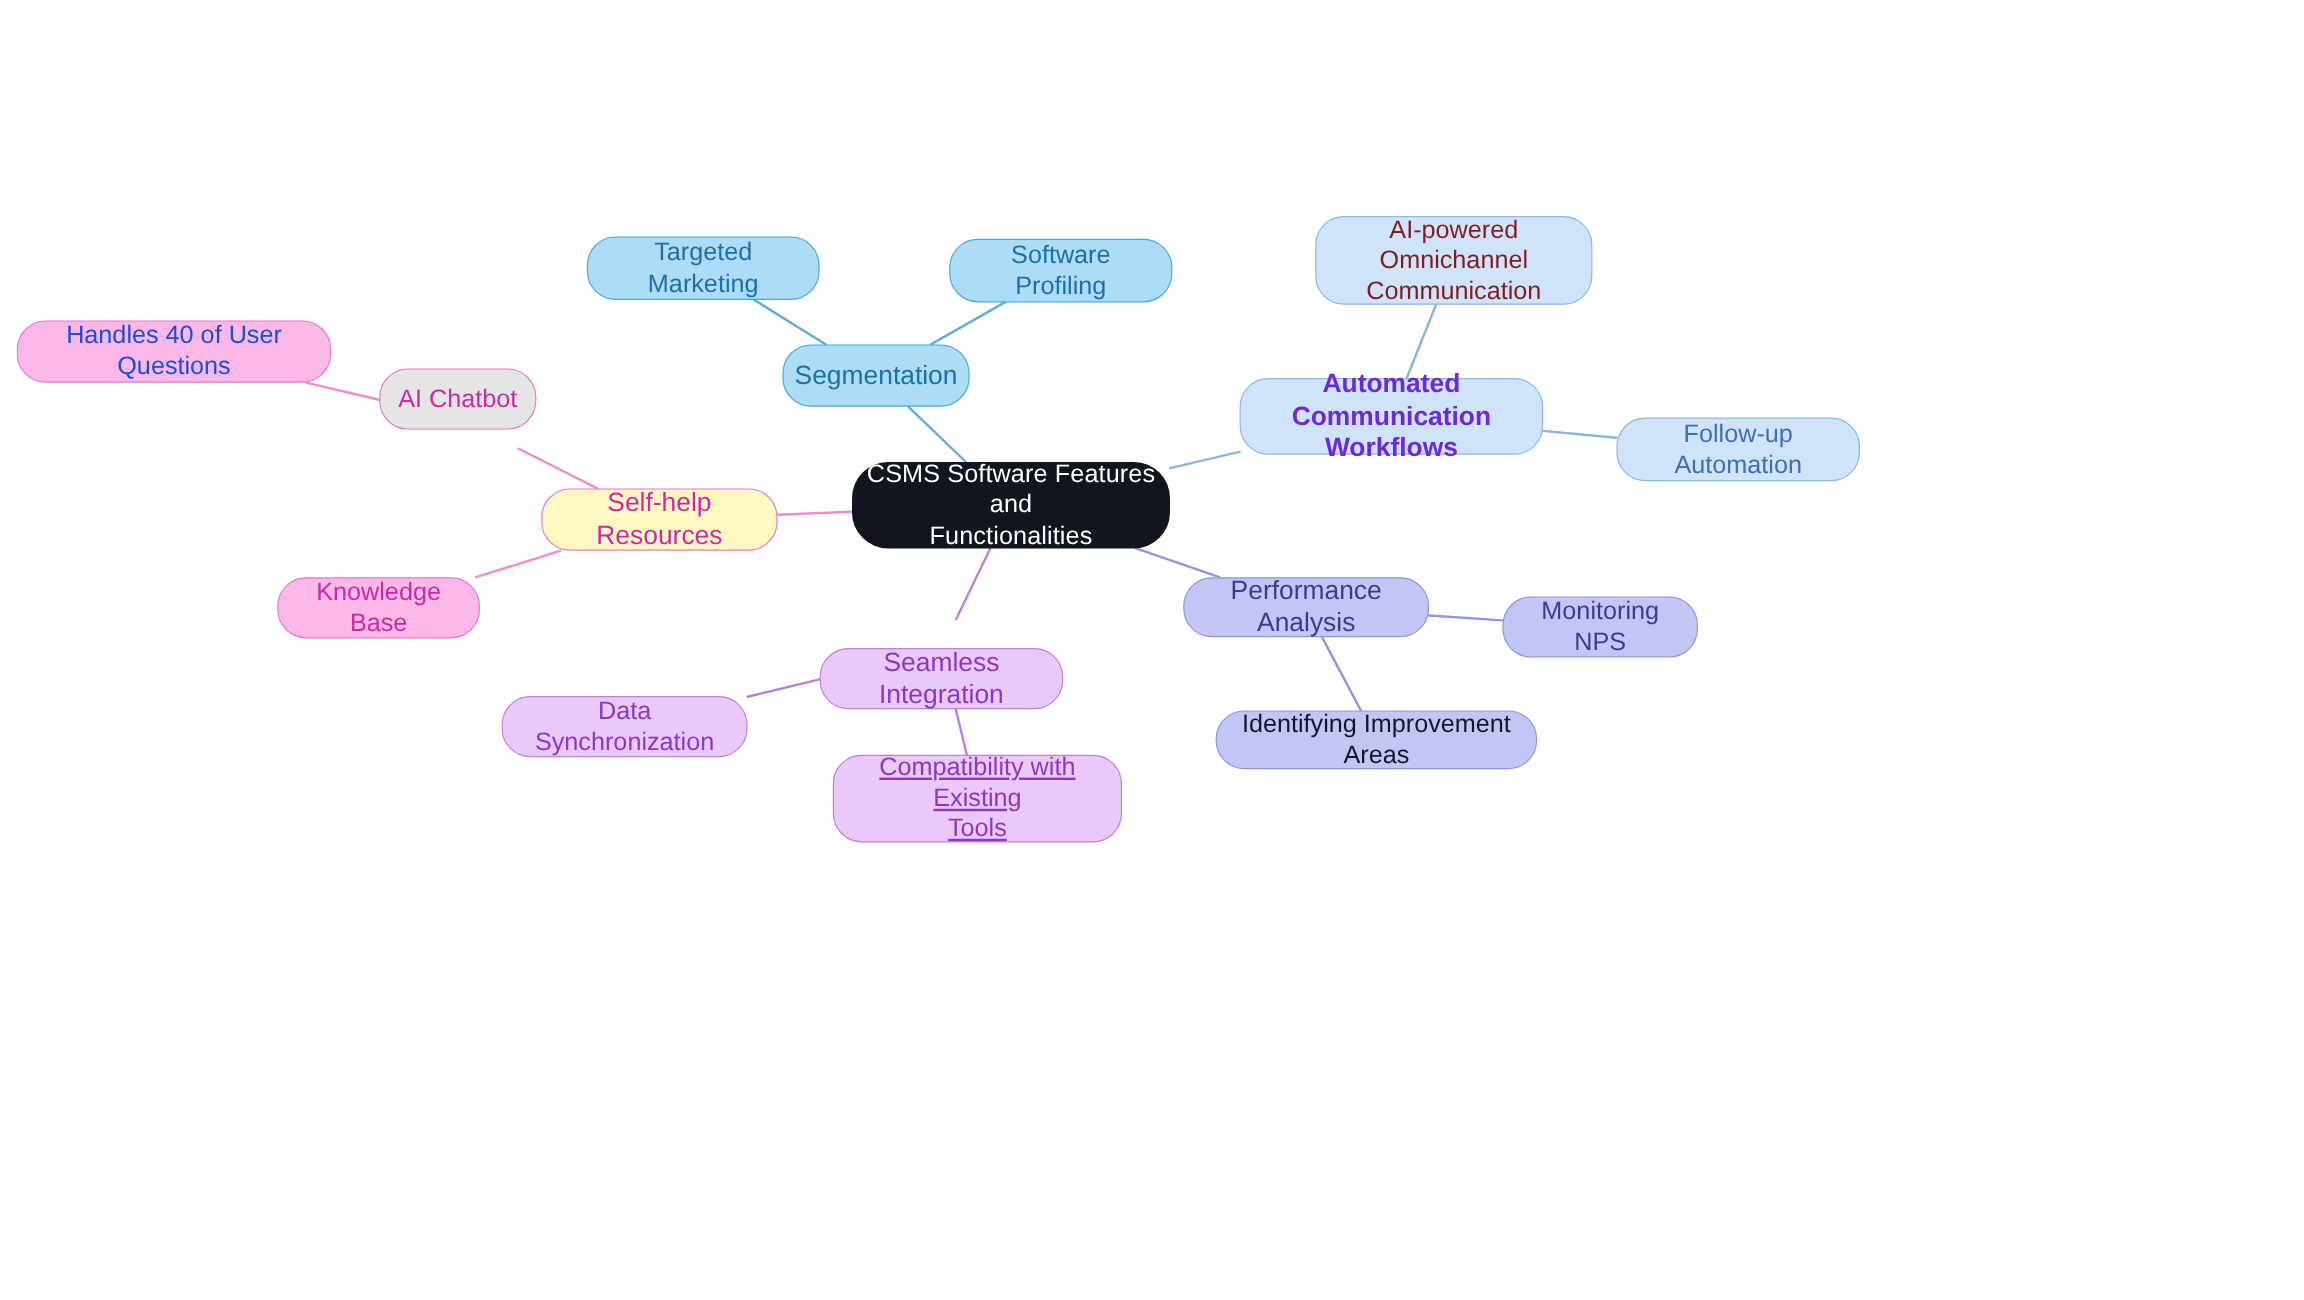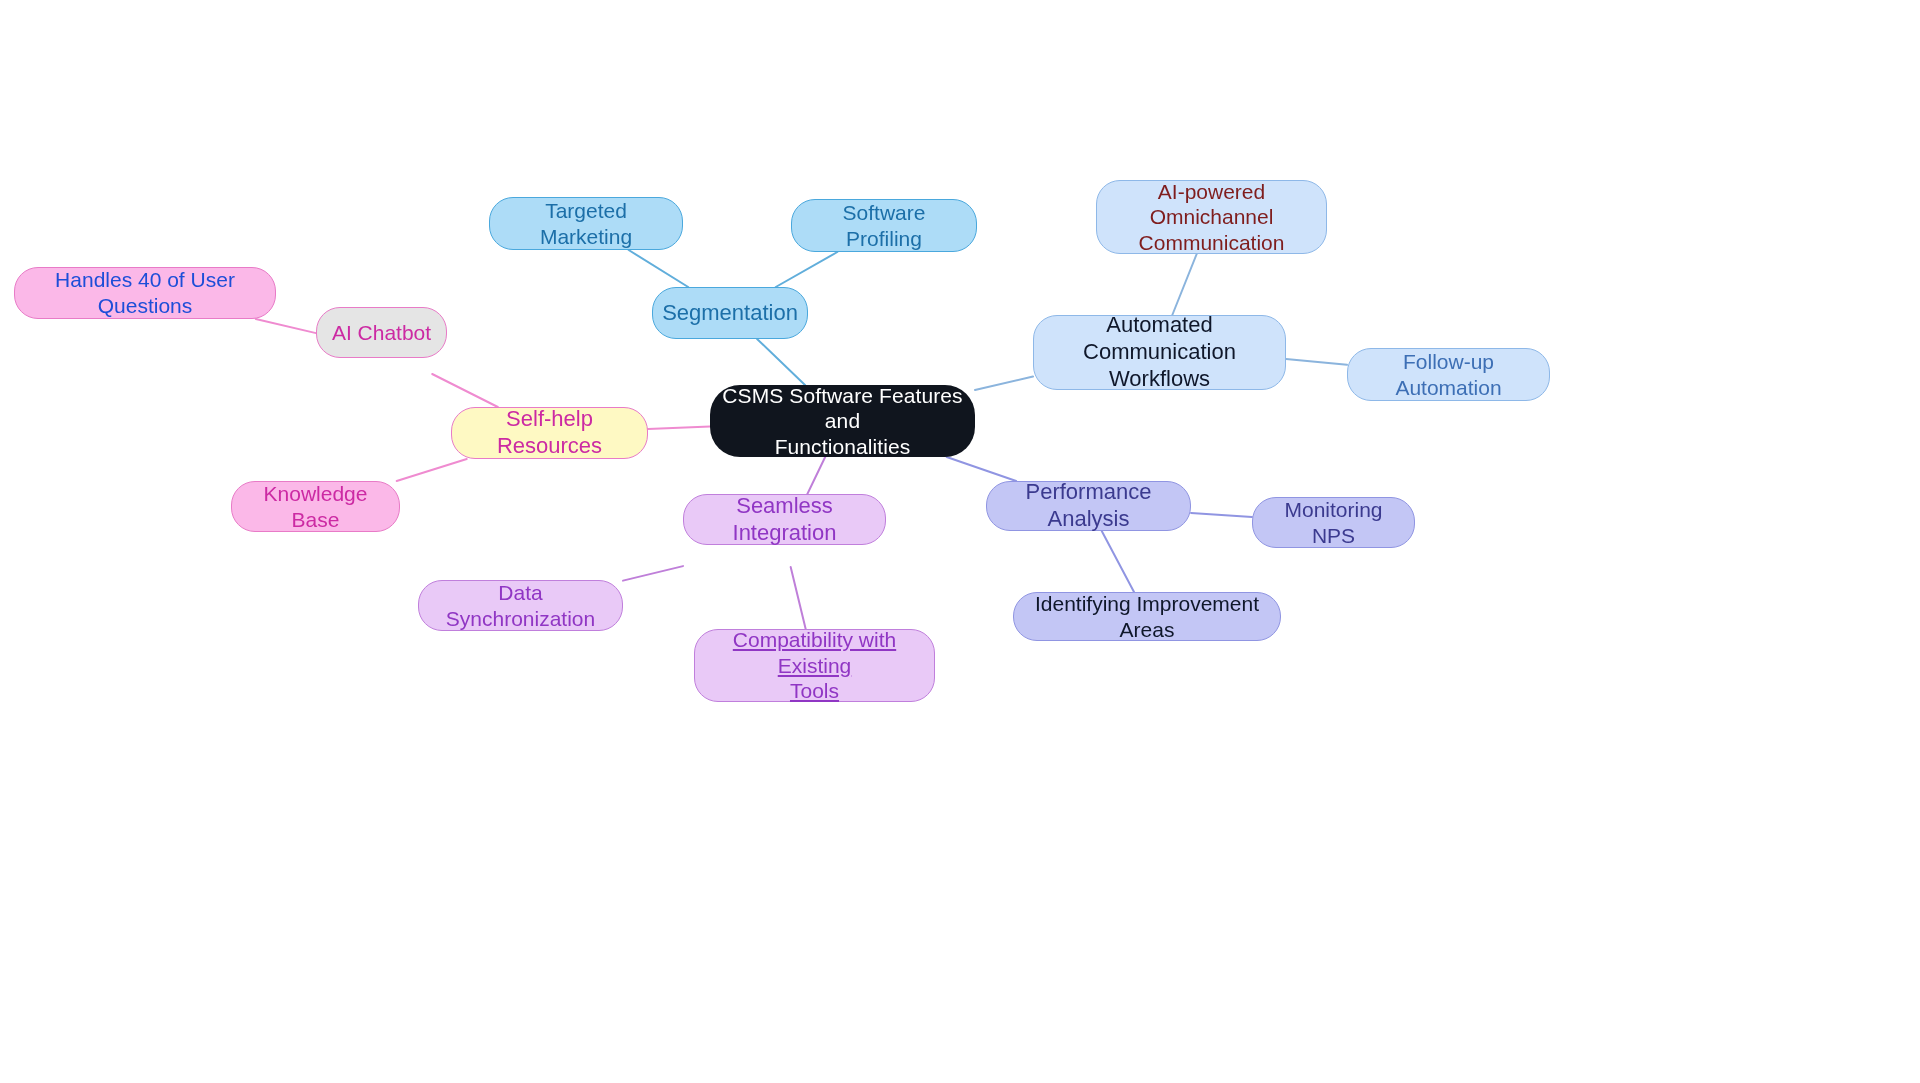--- a/index.html
+++ b/index.html
@@ -67,29 +67,29 @@
       <line x1="497.8076923076923" y1="407" x2="432.198224852071" y2="374" stroke="#ef8bd0" stroke-width="2" stroke-linecap="round"></line>
       <line x1="466.7244897959184" y1="459" x2="396.68367346938777" y2="481" stroke="#ef8bd0" stroke-width="2" stroke-linecap="round"></line>
       <line x1="316" y1="333.1289640591966" x2="255.7927927927928" y2="319" stroke="#ef8bd0" stroke-width="2" stroke-linecap="round"></line>
     </svg>
   <div id="node-layer">
       <div class="node root" style="left: 710px; top: 385px; width: 265px; height: 72px; background: rgb(16, 21, 30); border-color: rgb(16, 21, 30); color: rgb(255, 255, 255);"><span>CSMS Software Features and
 Functionalities</span></div>
       <div class="node level1" style="left: 652px; top: 287px; width: 156px; height: 52px; background: rgb(173, 220, 247); border-color: rgb(74, 168, 221); color: rgb(28, 111, 168);"><span>Segmentation</span></div>
       <div class="node level2" style="left: 489px; top: 197px; width: 194px; height: 53px; background: rgb(173, 220, 247); border-color: rgb(74, 168, 221); color: rgb(28, 111, 168);"><span>Targeted Marketing</span></div>
       <div class="node level2" style="left: 791px; top: 199px; width: 186px; height: 53px; background: rgb(173, 220, 247); border-color: rgb(74, 168, 221); color: rgb(28, 111, 168);"><span>Software Profiling</span></div>
-      <div class="node level1" style="left: 1033px; top: 315px; width: 253px; height: 75px; background: rgb(207, 227, 251); border-color: rgb(142, 184, 232); color: #0f172a;"><span>Automated Communication
+      <div class="node level1" style="left: 1033px; top: 315px; width: 253px; height: 64px; background: rgb(207, 227, 251); border-color: rgb(142, 184, 232); color: #6d28d9; font-weight: bold;"><span>Automated Communication
 Workflows</span></div>
       <div class="node level2" style="left: 1096px; top: 180px; width: 231px; height: 74px; background: rgb(207, 227, 251); border-color: rgb(142, 184, 232); color: #7f1d1d;"><span>AI-powered Omnichannel
 Communication</span></div>
       <div class="node level2" style="left: 1347px; top: 348px; width: 203px; height: 53px; background: rgb(207, 227, 251); border-color: rgb(142, 184, 232); color: rgb(61, 111, 181);"><span>Follow-up Automation</span></div>
       <div class="node level1" style="left: 986px; top: 481px; width: 205px; height: 50px; background: rgb(195, 198, 245); border-color: rgb(144, 149, 226); color: rgb(59, 58, 143);"><span>Performance Analysis</span></div>
       <div class="node level2" style="left: 1252px; top: 497px; width: 163px; height: 51px; background: rgb(195, 198, 245); border-color: rgb(144, 149, 226); color: rgb(59, 58, 143); justify-content: flex-end;"><span>Monitoring NPS</span></div>
       <div class="node level2" style="left: 1013px; top: 592px; width: 268px; height: 49px; background: rgb(195, 198, 245); border-color: rgb(144, 149, 226); color: #0f172a;"><span>Identifying Improvement Areas</span></div>
-      <div class="node level1" style="left: 683px; top: 494px; width: 203px; height: 51px; background: rgb(233, 201, 247); border-color: rgb(192, 127, 220); color: rgb(144, 54, 196);"><span>Seamless Integration</span></div>
+      <div class="node level1" style="left: 683px; top: 540px; width: 203px; height: 51px; background: rgb(233, 201, 247); border-color: rgb(192, 127, 220); color: rgb(144, 54, 196);"><span>Seamless Integration</span></div>
       <div class="node level2" style="left: 418px; top: 580px; width: 205px; height: 51px; background: rgb(233, 201, 247); border-color: rgb(192, 127, 220); color: rgb(144, 54, 196);"><span>Data Synchronization</span></div>
       <div class="node level2" style="left: 694px; top: 629px; width: 241px; height: 73px; background: rgb(233, 201, 247); border-color: rgb(192, 127, 220); color: rgb(144, 54, 196); text-decoration: underline;"><span>Compatibility with Existing
 Tools</span></div>
       <div class="node level1" style="left: 451px; top: 407px; width: 197px; height: 52px; background: #fef9c3; border-color: rgb(232, 123, 199); color: rgb(204, 42, 163);"><span>Self-help Resources</span></div>
       <div class="node level2" style="left: 316px; top: 307px; width: 131px; height: 51px; background: #e5e5e5; border-color: rgb(232, 123, 199); color: rgb(204, 42, 163);"><span>AI Chatbot</span></div>
       <div class="node level2" style="left: 231px; top: 481px; width: 169px; height: 51px; background: rgb(251, 184, 232); border-color: rgb(232, 123, 199); color: rgb(204, 42, 163);"><span>Knowledge Base</span></div>
       <div class="node level2" style="left: 14px; top: 267px; width: 262px; height: 52px; background: rgb(251, 184, 232); border-color: rgb(232, 123, 199); color: #1d4ed8;"><span>Handles 40 of User Questions</span></div>
     </div>
 </div>
 

